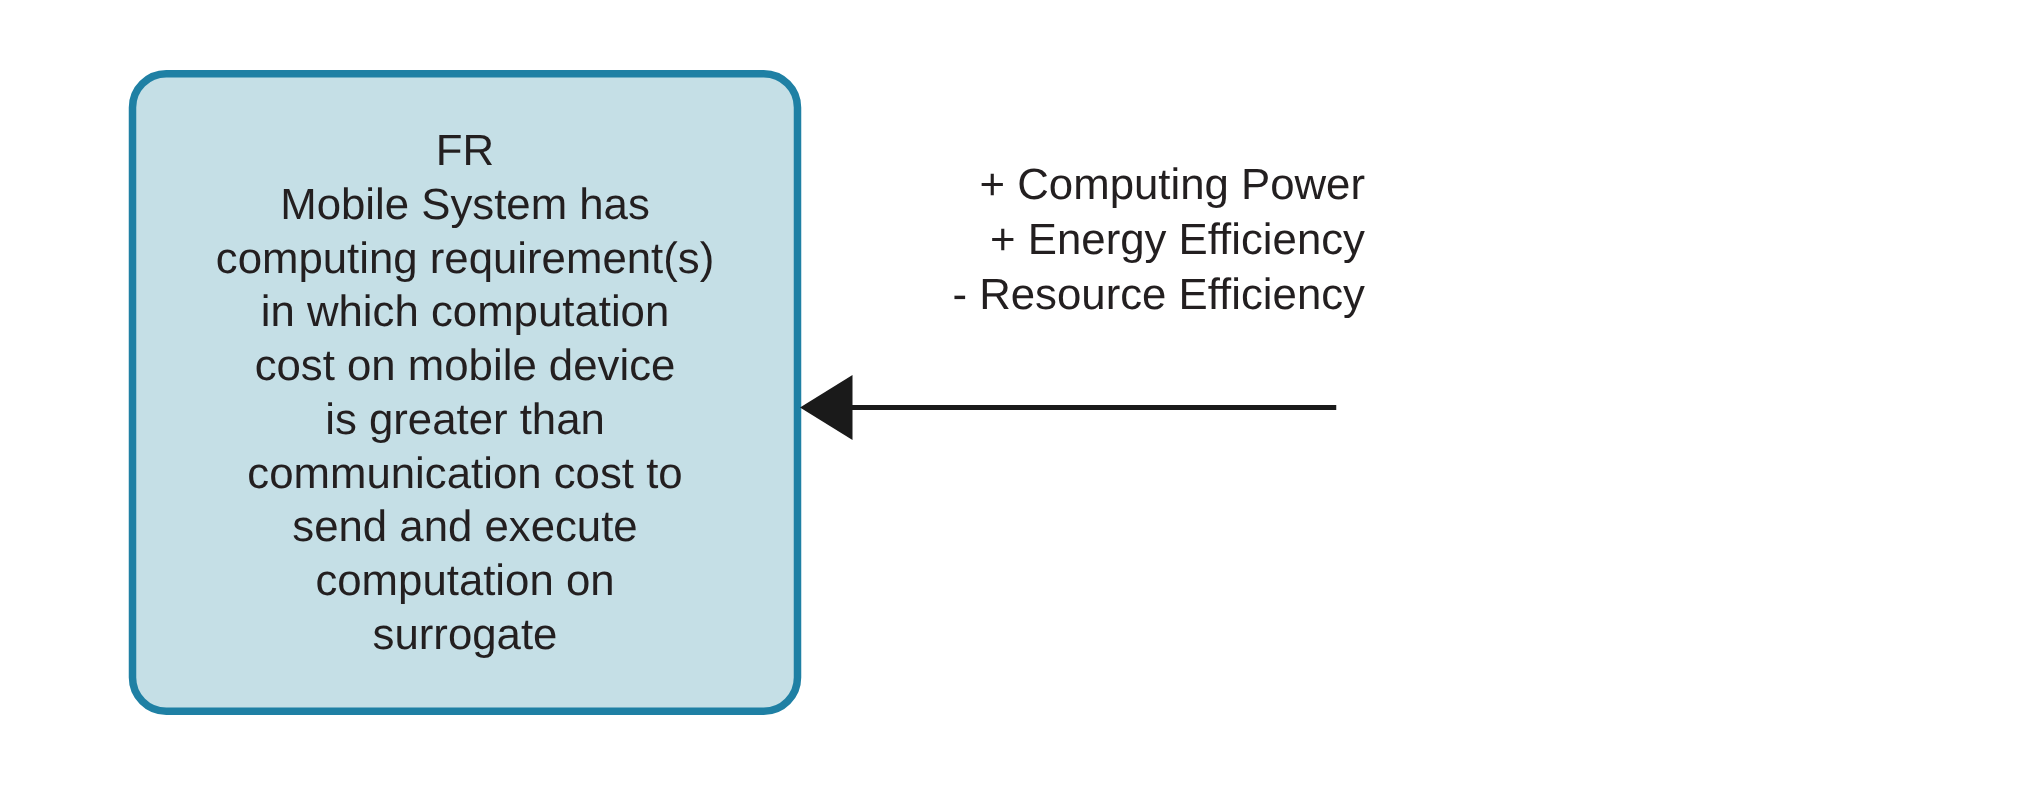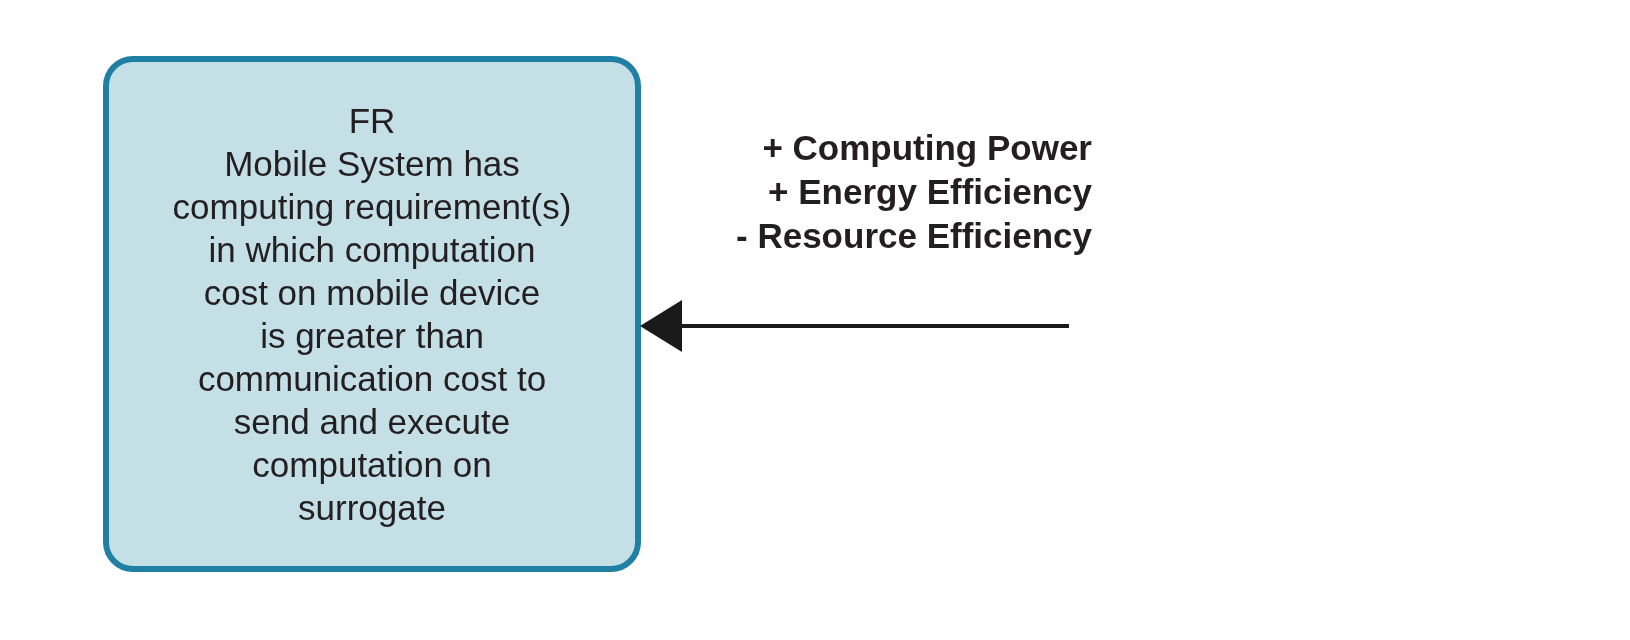--- a/index.html
+++ b/index.html
@@ -83,21 +83,20 @@
   
   .edge-label {
     position: absolute;
     left: 600px;
     top: 126px;
     width: 492px;
     text-align: right;
     font-size: 35px;
     line-height: 44px;
     color: #231f20;
-    font-weight: bold;
   }
   .edge-label-line {
     display: block;
     white-space: pre;
   }
 </style>
 </head>
 <body>
 
 <div id="canvas">

